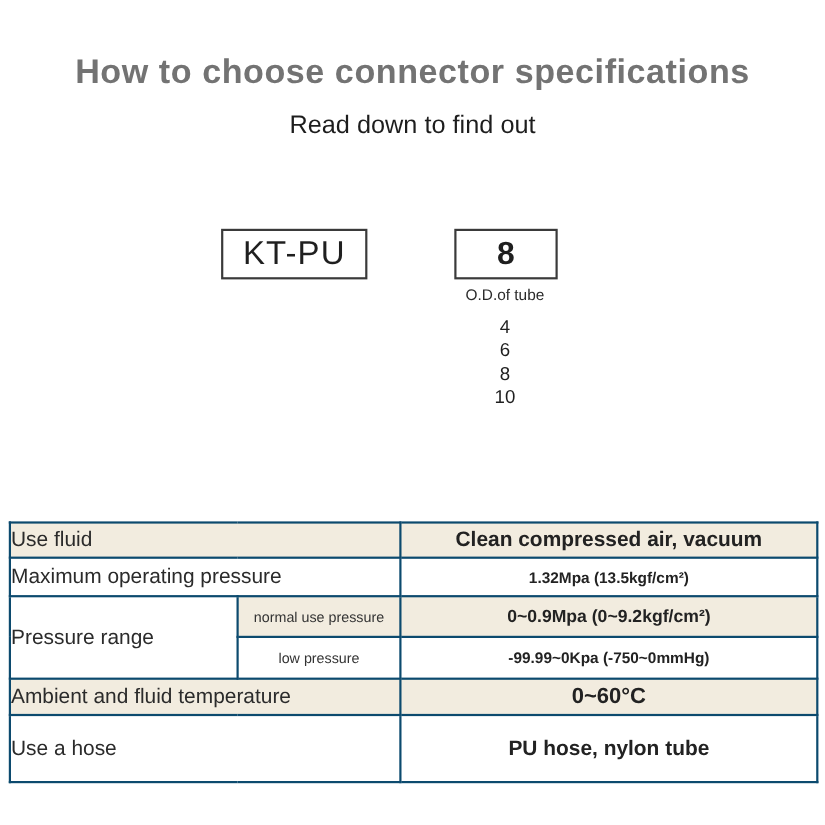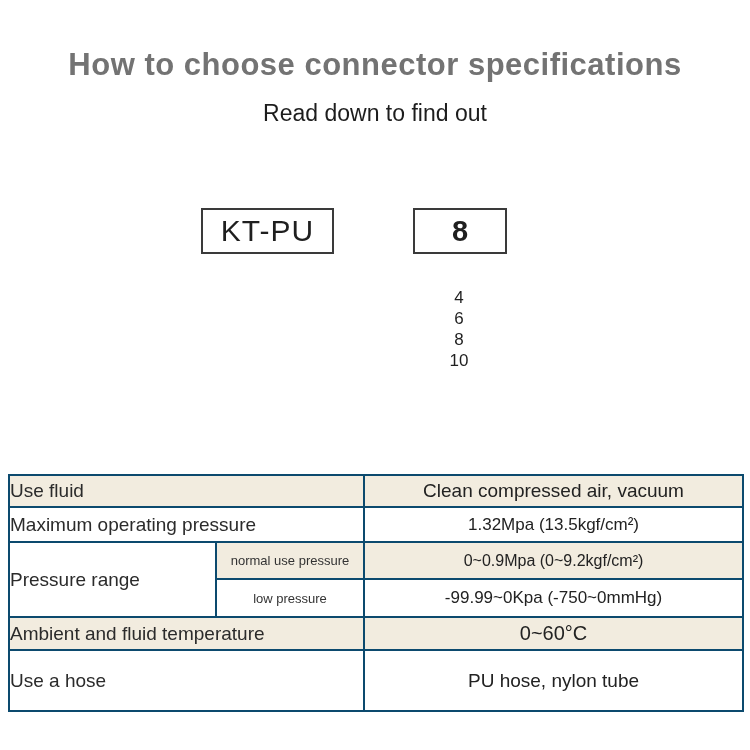--- a/index.html
+++ b/index.html
@@ -104,42 +104,44 @@
     color: #2b2b2b;
   }
   td.sublabel {
     font-size: 13px;
     text-align: center;
     color: #333333;
   }
   td.value {
     text-align: center;
     color: #222222;
+    font-weight: bold;
   }
   .v-lg { font-size: 19px; }
-  .v-md { font-size: 17px; }
+  .v-md { font-size: 14px; }
   .v-sm { font-size: 16px; }
   .v-xs { font-size: 20px; }
 </style>
 </head>
 <body>
 
 <div id="page">
 
   <h1 class="page-title">How to choose connector specifications</h1>
   <p class="page-subtitle">Read down to find out</p>
 
   <div class="code-box series">
     <span>KT-PU</span>
   </div>
 
   <div class="code-box size">
     <span>8</span>
   </div>
 
+  <div class="od-label">O.D.of tube</div>
 
   <div class="size-options">
     <div>4</div>
     <div>6</div>
     <div>8</div>
     <div>10</div>
   </div>
 
   <table class="spec">
     <colgroup>

